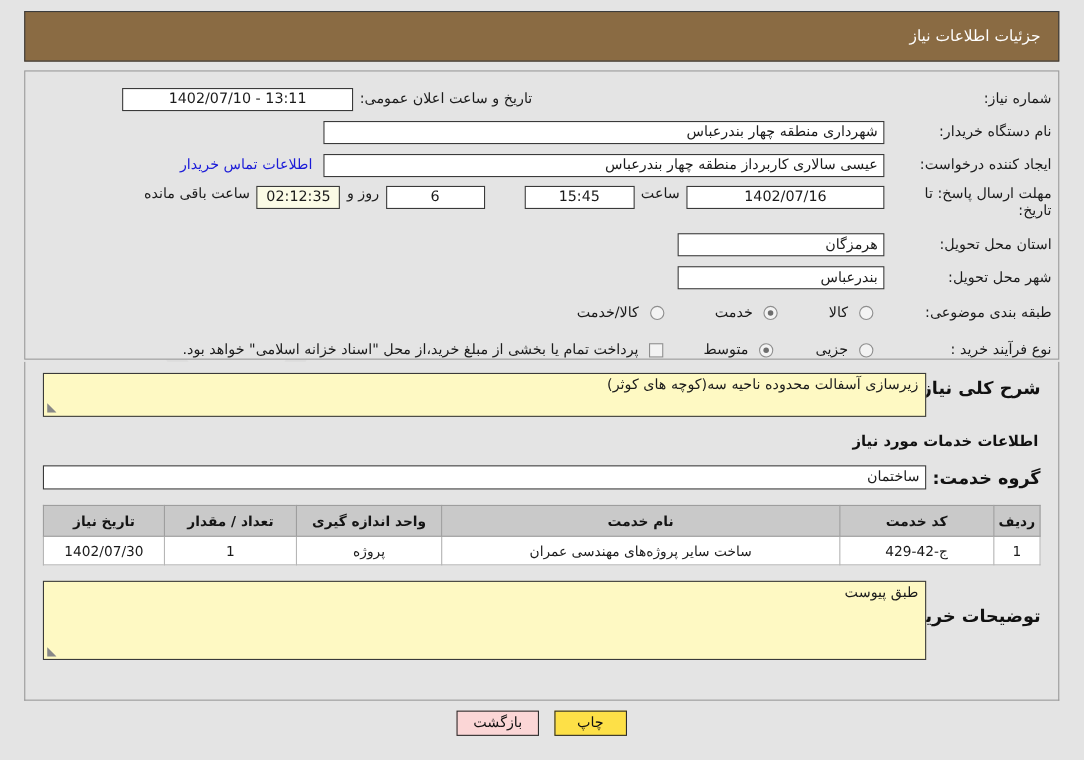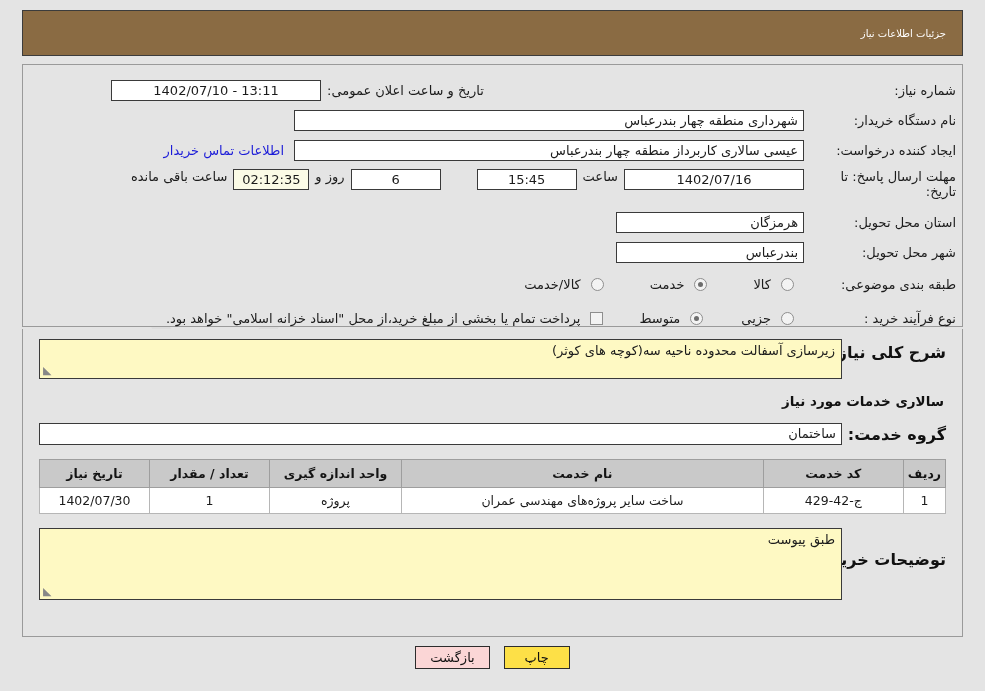--- a/index.html
+++ b/index.html
@@ -36,21 +36,21 @@
     background: #8a6b43;
     border: 1px solid #3c3c3c;
     display: flex;
     align-items: center;
     justify-content: flex-start;
     padding: 0 16px;
     z-index: 2;
   }
   .titlebar .ttl {
     color: #ffffff;
-    font-size: 10px;
+    font-size: 14px;
     letter-spacing: .2px;
     text-align: center;
   }
 
   
   .panel {
     position: absolute;
     left: 22px; top: 64px;
     width: 941px;
     border: 1px solid #9a9a9a;
@@ -316,21 +316,21 @@
   <div class="panel sec2" style="padding:10px 16px;">
 
     <div style="display:flex; align-items:flex-start;">
       <div class="bold-lbl" style="width:104px; text-align:left; padding-left:6px; padding-top:4px;">شرح کلی نیاز:</div>
       <div class="textarea" style="flex:1; height:40px;">
         <span>زیرسازی آسفالت محدوده ناحیه سه(کوچه های کوثر)</span>
         <span class="grip">◢</span>
       </div>
     </div>
 
-    <div class="section-head" style="margin-top:14px; text-align:right; padding-right:2px;">سالاری خدمات مورد نیاز</div>
+    <div class="section-head" style="margin-top:14px; text-align:right; padding-right:2px;">اطلاعات خدمات مورد نیاز</div>
 
     <div style="display:flex; align-items:center; margin-top:14px;">
       <div class="bold-lbl" style="width:104px; text-align:left; padding-left:6px;">گروه خدمت:</div>
       <div class="fld" style="flex:1; height:22px; line-height:20px;">ساختمان</div>
     </div>
 
     <div style="margin-top:14px;">
       <table class="grid">
         <thead>
           <tr>

